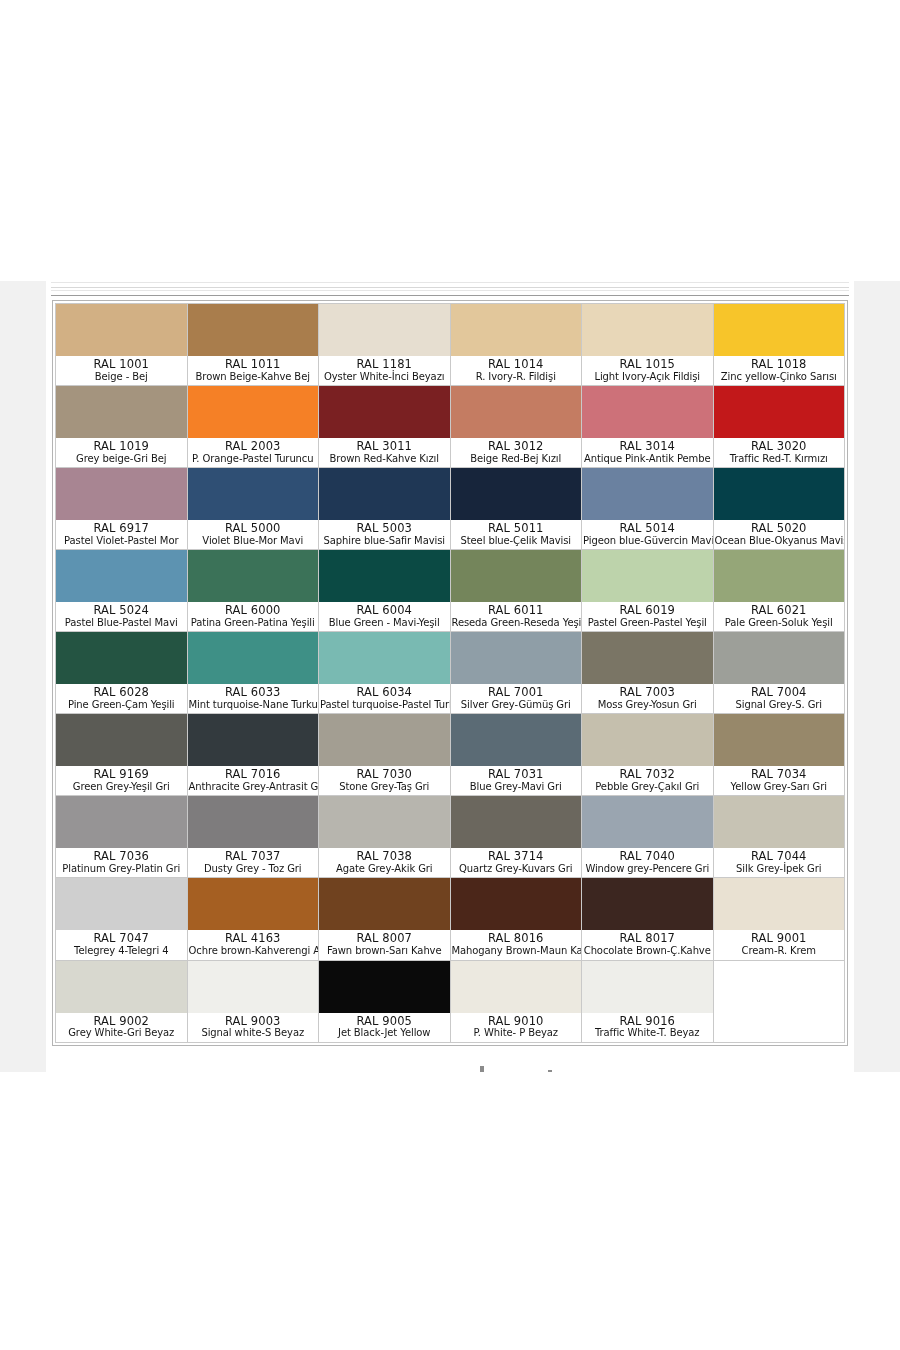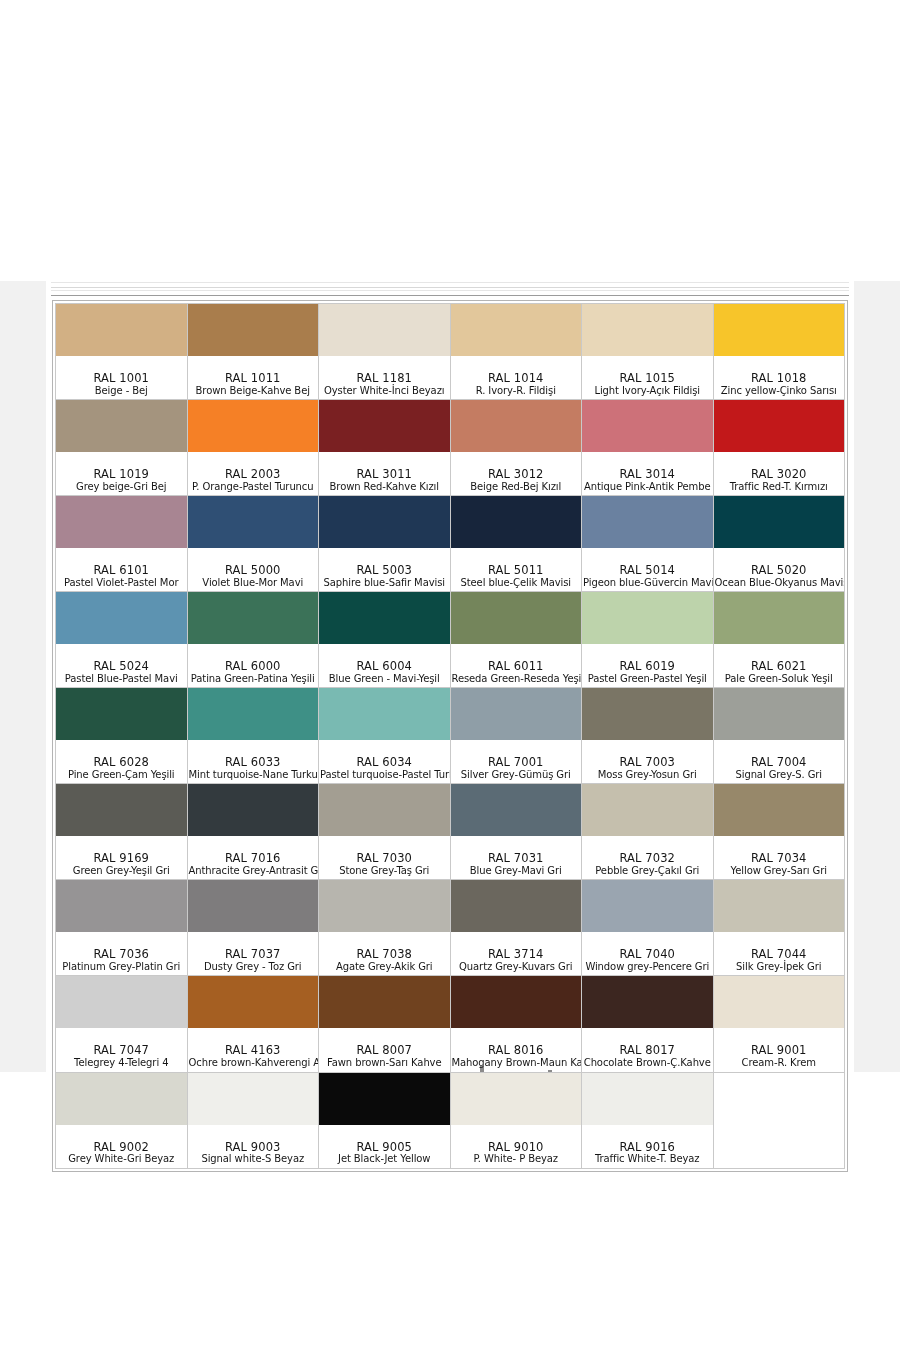--- a/index.html
+++ b/index.html
@@ -74,21 +74,21 @@
   td.empty-cell { border: 1px solid #c9c9c9; }
 
   .chip {
     height: 52px;
     width: 100%;
     display: block;
   }
   .caption {
     background: #ffffff;
     text-align: center;
-    padding: 16px 1px 3px 1px;
+    padding: 2px 1px 3px 1px;
     line-height: 1.12;
     white-space: nowrap;
     overflow: hidden;
   }
   .code {
     display: block;
     font-size: 11.5px;
     color: #161616;
     letter-spacing: 0.1px;
   }
@@ -207,21 +207,21 @@
               <div class="caption">
                 <span class="code">RAL 3020</span>
                 <span class="name">Traffic Red-T. Kırmızı</span>
               </div>
             </td>
           </tr>
           <tr>
             <td>
               <span class="chip" style="background: rgb(168, 133, 146);"></span>
               <div class="caption">
-                <span class="code">RAL 6101</span>
+                <span class="code">RAL 6917</span>
                 <span class="name">Pastel Violet-Pastel Mor</span>
               </div>
             </td>
             <td>
               <span class="chip" style="background: rgb(47, 79, 116);"></span>
               <div class="caption">
                 <span class="code">RAL 5000</span>
                 <span class="name">Violet Blue-Mor Mavi</span>
               </div>
             </td>

